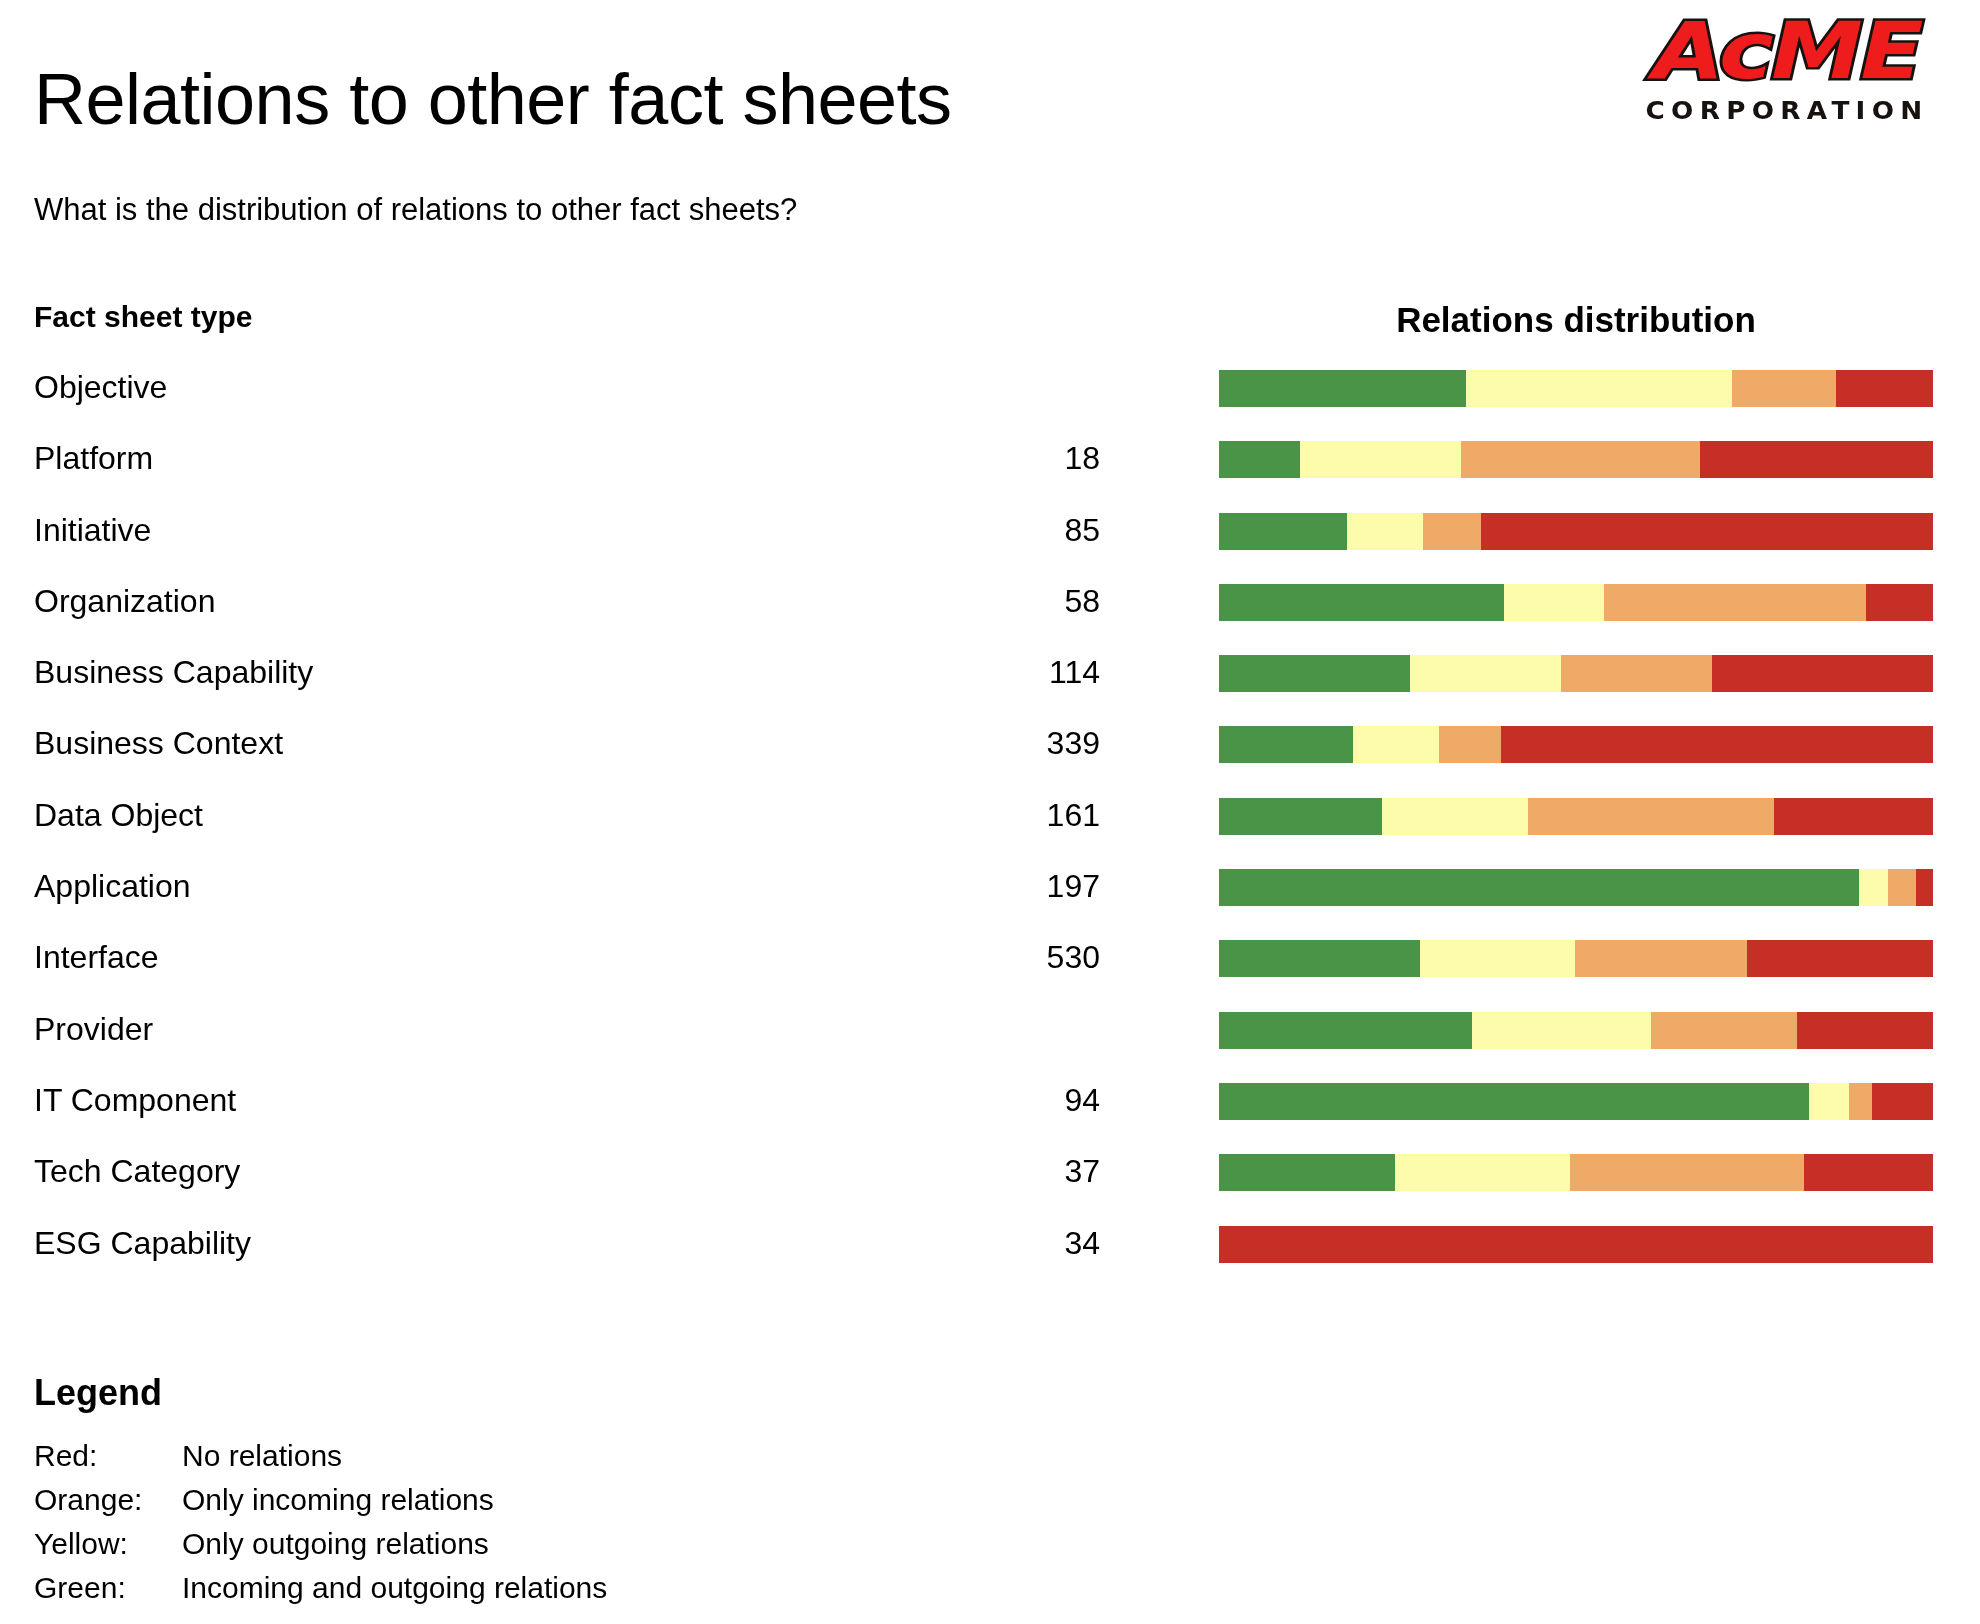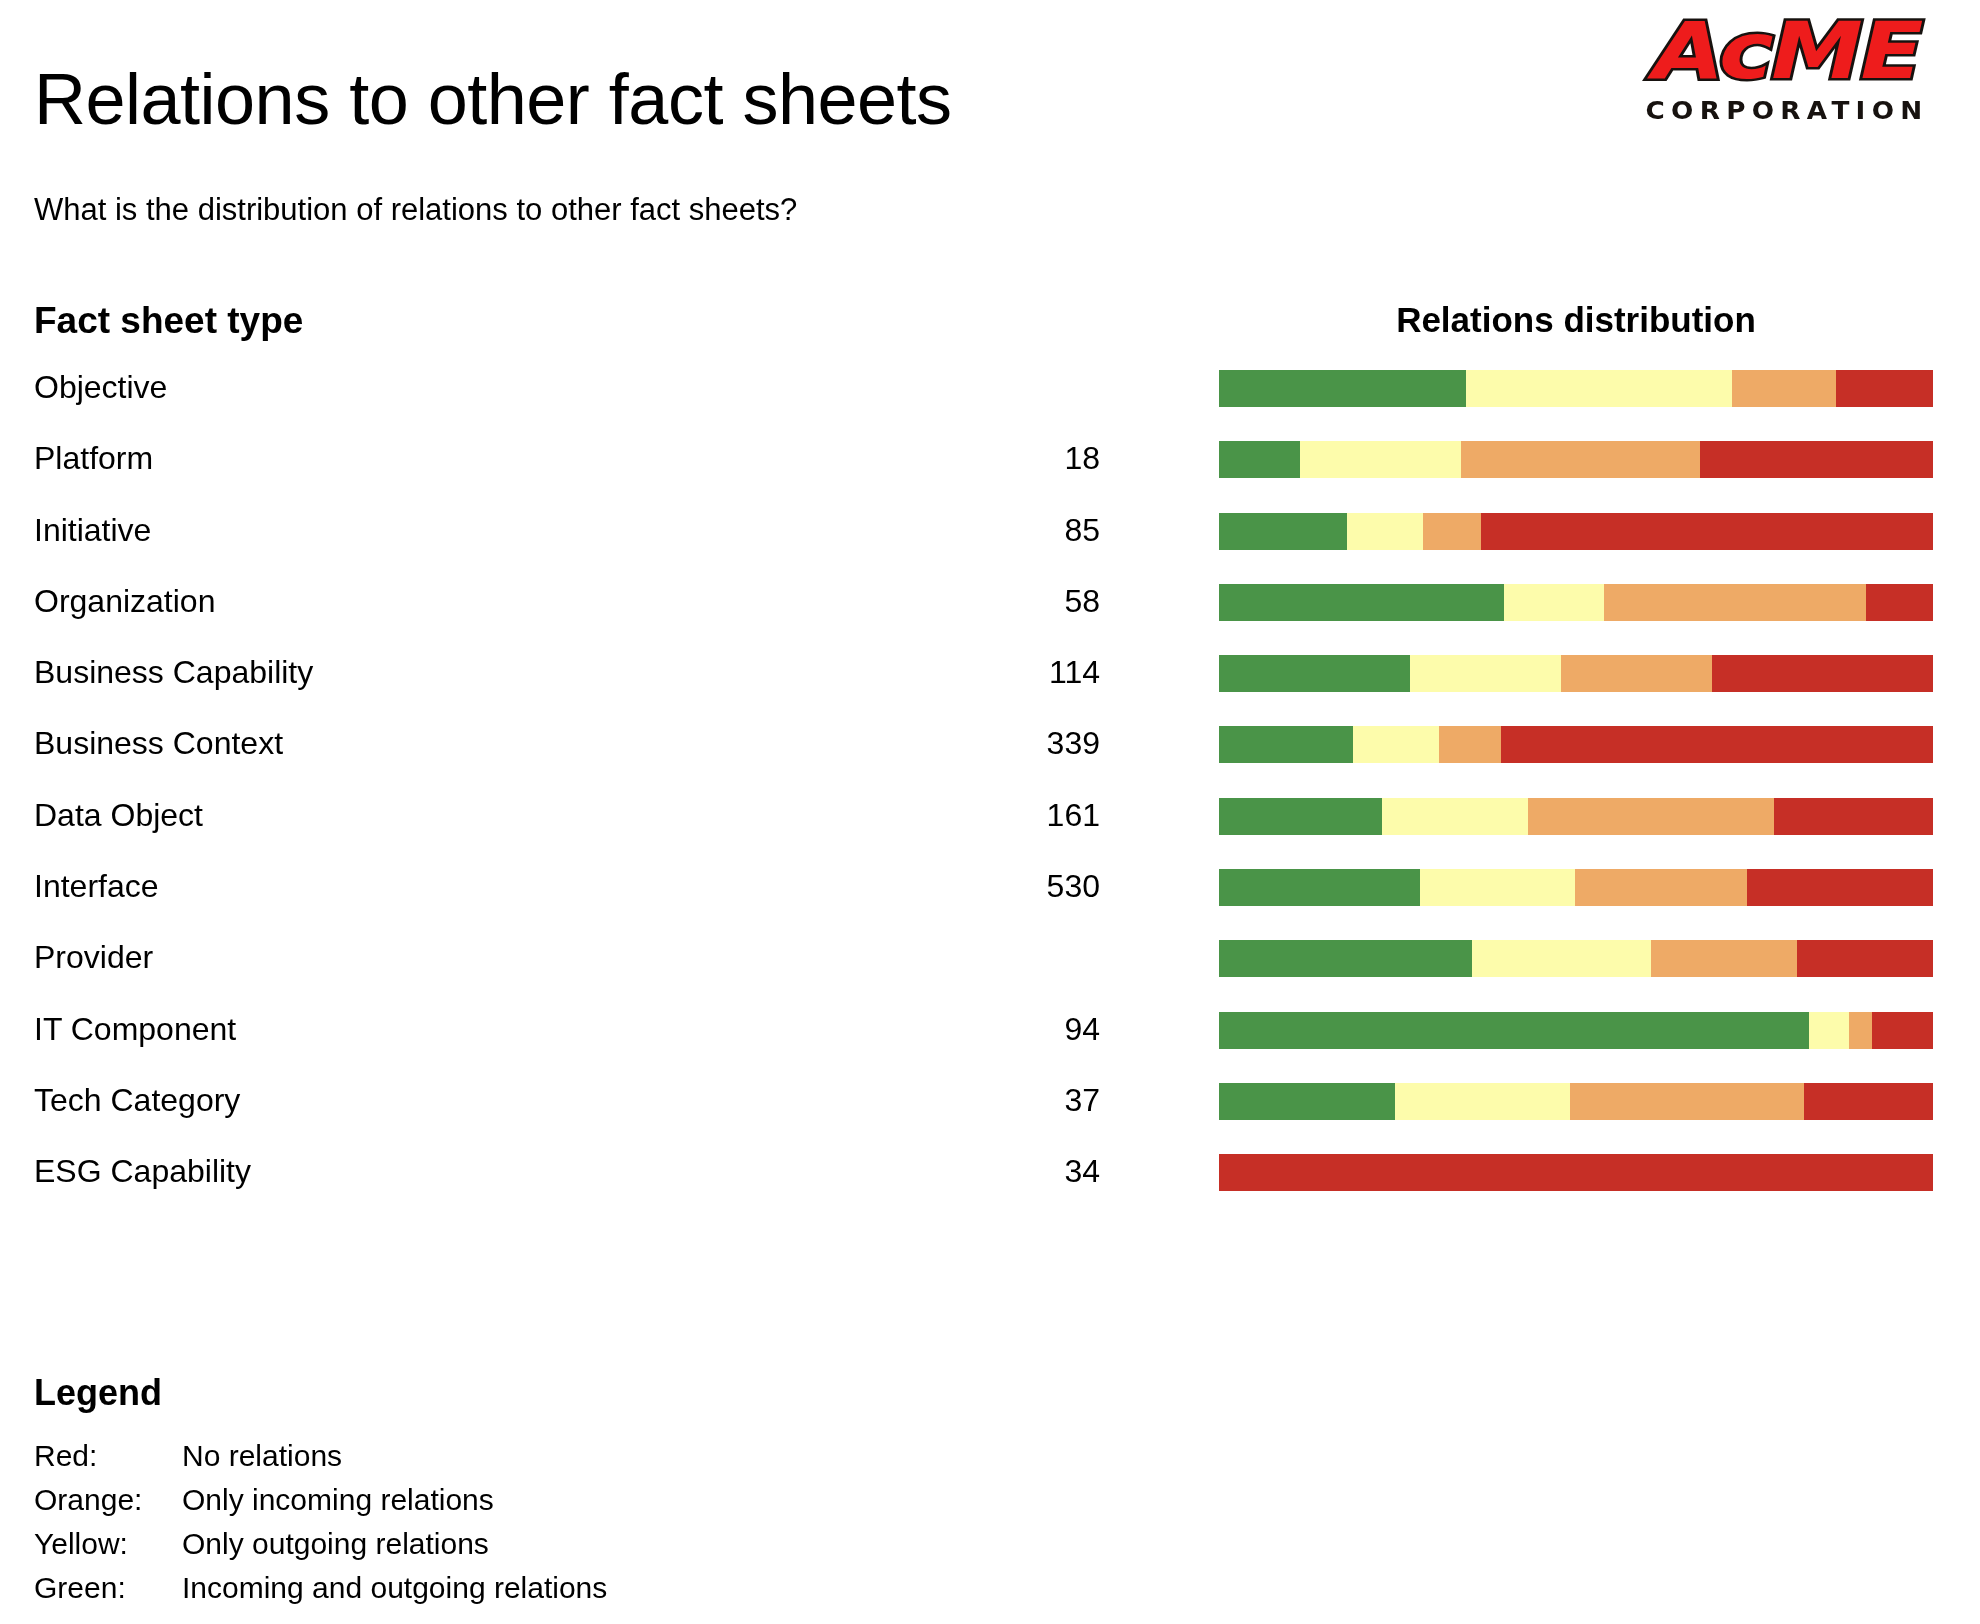--- a/index.html
+++ b/index.html
@@ -76,21 +76,21 @@
     position: absolute;
     left: 0;
     top: 300px;
     width: 100%;
     height: 48px;
   }
   .col-type-head {
     position: absolute;
     left: 34px;
     top: 0;
-    font-size: 37px;
+    font-size: 30px;
     font-weight: 700;
     white-space: nowrap;
   }
   .col-amount-head {
     position: absolute;
     left: 700px;
     top: 0;
     width: 400px;
     text-align: right;
     font-size: 35px;
@@ -254,20 +254,30 @@
       <div class="row-label">Data Object</div>
       <div class="row-amount">161</div>
       <div class="row-bar">
         <div class="seg" style="width: 22.8%; background: rgb(74, 148, 72);"></div>
         <div class="seg" style="width: 20.5%; background: rgb(253, 252, 171);"></div>
         <div class="seg" style="width: 34.4%; background: rgb(238, 170, 102);"></div>
         <div class="seg" style="width: 22.3%; background: rgb(198, 47, 38);"></div>
       </div>
     </div>
     <div class="row">
+      <div class="row-label">Application</div>
+      <div class="row-amount">197</div>
+      <div class="row-bar">
+        <div class="seg" style="width: 89.6%; background: rgb(74, 148, 72);"></div>
+        <div class="seg" style="width: 4.1%; background: rgb(253, 252, 171);"></div>
+        <div class="seg" style="width: 3.9%; background: rgb(238, 170, 102);"></div>
+        <div class="seg" style="width: 2.4%; background: rgb(198, 47, 38);"></div>
+      </div>
+    </div>
+    <div class="row">
       <div class="row-label">Interface</div>
       <div class="row-amount">530</div>
       <div class="row-bar">
         <div class="seg" style="width: 28.2%; background: rgb(74, 148, 72);"></div>
         <div class="seg" style="width: 21.6%; background: rgb(253, 252, 171);"></div>
         <div class="seg" style="width: 24.1%; background: rgb(238, 170, 102);"></div>
         <div class="seg" style="width: 26.1%; background: rgb(198, 47, 38);"></div>
       </div>
     </div>
     <div class="row">

